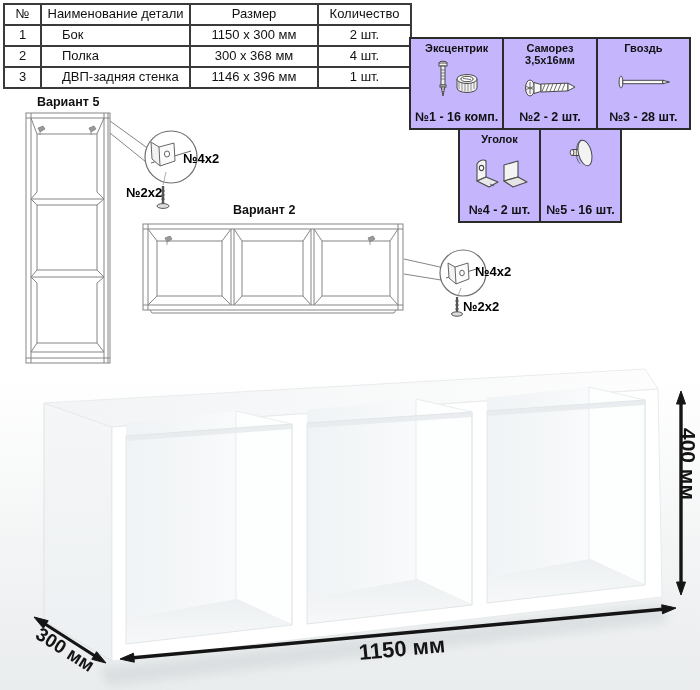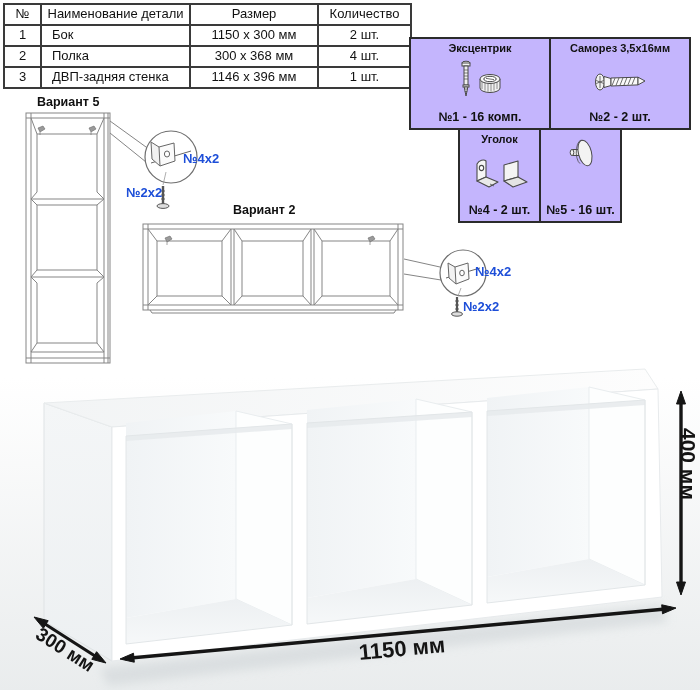--- a/index.html
+++ b/index.html
@@ -4,36 +4,36 @@
 <style>
   html,body{margin:0;padding:0;background:#fff;}
   .page{position:relative;width:700px;height:690px;background:#ffffff;overflow:hidden;
         font-family:"Liberation Sans", sans-serif;color:#1a1a1a;}
   svg.art{position:absolute;left:0;top:0;width:700px;height:690px;}
   
   table.parts{position:absolute;left:3px;top:3px;border-collapse:collapse;z-index:4;
               font-size:13px;color:#111;background:#fff;}
   table.parts th, table.parts td{border:2px solid #3a3a3a;padding:0 4px;height:19px;
               font-weight:normal;text-align:center;line-height:1.1;}
-  table.parts td.name{text-align:left;padding-left:10px;}
+  table.parts td.name{text-align:left;padding-left:20px;}
   .w-num{width:27px}.w-name{width:139px}.w-size{width:118px}.w-qty{width:83px}
   
   .hw-row{position:absolute;display:flex;z-index:4;background:#fff;}
   .hw-row1{left:409px;top:37px;width:282px;height:93px;}
   .hw-row2{left:458px;top:128px;width:164px;height:95px;border-radius:15px;}
   .hw-cell{flex:1;border:2px solid #2b2b2b;display:flex;flex-direction:column;
            align-items:center;justify-content:space-between;padding:3px 2px 4px;background:#c4b5fd;}
   .hw-cell + .hw-cell{border-left:none;}
   .hw-title{font-weight:bold;font-size:11px;line-height:1.12;text-align:center;color:#111;}
   .hw-count{font-weight:bold;font-size:12.5px;color:#111;white-space:nowrap;}
   .hw-icon{flex:0 0 auto;}
   
   .vtitle{position:absolute;font-weight:bold;font-size:12.5px;color:#111;z-index:4;white-space:nowrap;}
   .vt1{left:37px;top:95px;} .vt2{left:233px;top:203px;}
-  .lbl{position:absolute;font-weight:bold;font-size:13px;color:#1d4ed8;z-index:4;white-space:nowrap;}
+  .lbl{position:absolute;font-weight:bold;font-size:13px;color:#000000;z-index:4;white-space:nowrap;}
   .v1-bracket{left:183px;top:151px;} .v1-screw{left:126px;top:185px;}
   .v2-bracket{left:475px;top:264px;} .v2-screw{left:463px;top:299px;}
   
   .dim{position:absolute;font-weight:bold;color:#141414;z-index:4;white-space:nowrap;}
   .dim-width{left:322px;top:636px;width:160px;text-align:center;font-size:22px;
              transform:rotate(-5.2deg);}
   .dim-height{left:700px;top:428px;width:104px;height:26px;font-size:21px;
              transform-origin:0 0;transform:rotate(90deg);}
   .dim-depth{left:25px;top:639px;width:80px;text-align:center;font-size:19px;
              transform:rotate(32.5deg);}
@@ -252,20 +252,31 @@
           <ellipse cx="8" cy="17" rx="4.5" ry="8"></ellipse>
           <path d="M8,11 v12 M4.2,15.5 l7.6,3 M4.2,18.5 l7.6,-3" fill="none" stroke-width="0.8"></path>
           <path d="M12,11.5 L19,13.5 L19,20.5 L12,22.5 Z" fill="#f6f6f6"></path>
           <path d="M19,13 L46,12.2 L46,19.9 L19,21 Z" fill="#fafafa"></path>
           <path d="M20,20.6 l3,-7.4 M24,20.4 l3,-7.5 M28,20.2 l3,-7.5 M32,20 l3,-7.5 M36,19.8 l3,-7.4 M40,19.6 l3,-7.2" fill="none" stroke-width="0.8"></path>
           <path d="M46,12.2 L53,16 L46,19.9 Z" fill="#f6f6f6"></path>
         </g>
       </svg>
       <div class="hw-count">№2 - 2 шт.</div>
     </div>
+    <div class="hw-cell">
+      <div class="hw-title">Гвоздь</div>
+      <svg class="hw-icon" width="56" height="26" viewBox="0 0 56 26">
+        <g stroke="#4a4a4a" stroke-width="1" fill="#f4f4f4">
+          <ellipse cx="6" cy="13" rx="1.9" ry="6"></ellipse>
+          <rect x="7.8" y="11.3" width="40" height="3.4" fill="#f8f8f8"></rect>
+          <path d="M47.8,11.3 L54.5,13 L47.8,14.7 Z" fill="#f1f1f1"></path>
+        </g>
+      </svg>
+      <div class="hw-count">№3 - 28 шт.</div>
+    </div>
   </div>
 
   <div class="hw-row hw-row2">
     <div class="hw-cell">
       <div class="hw-title">Уголок</div>
       <svg class="hw-icon" width="60" height="42" viewBox="0 0 60 42">
         <g stroke="#4a4a4a" stroke-width="1.1" fill="#f2f2f2" stroke-linejoin="round">
           <path d="M7,11 C9,7 14,6 16,8 L16,24 L7,28 Z" fill="#f6f6f6"></path>
           <ellipse cx="11.5" cy="15" rx="2.2" ry="2.6" fill="#fff"></ellipse>
           <path d="M7,28 L16,24 L28,29 L19,34 Z" fill="#e9e9e9"></path>

